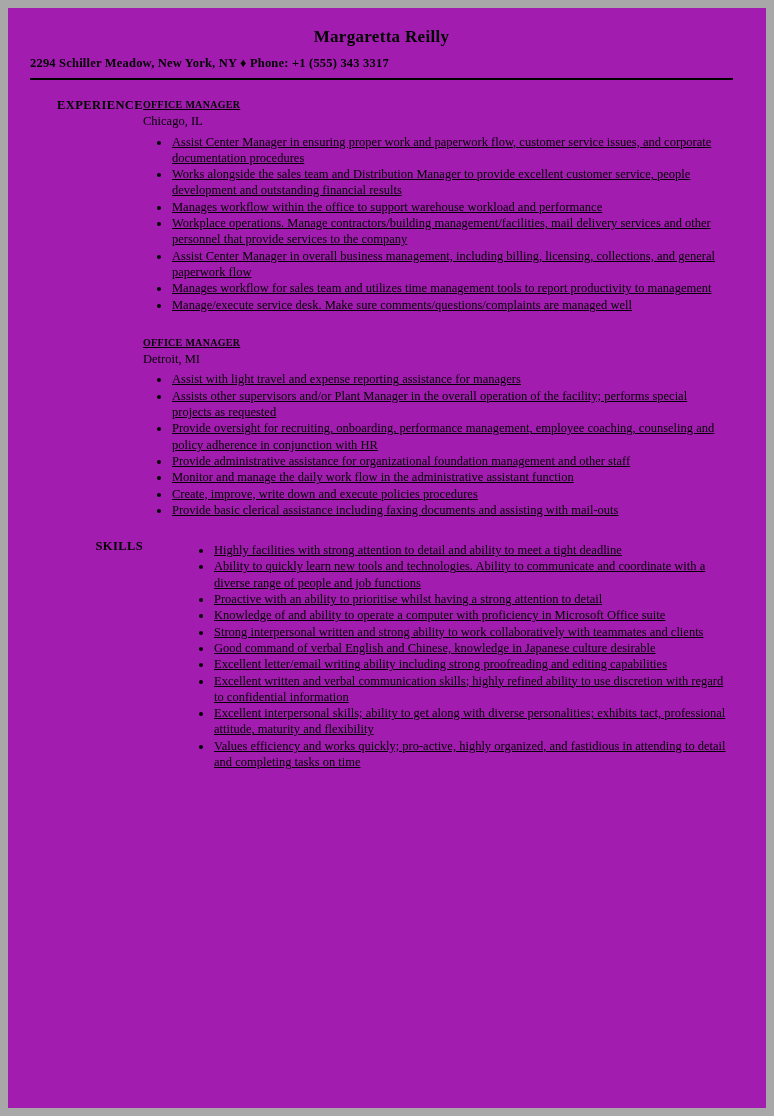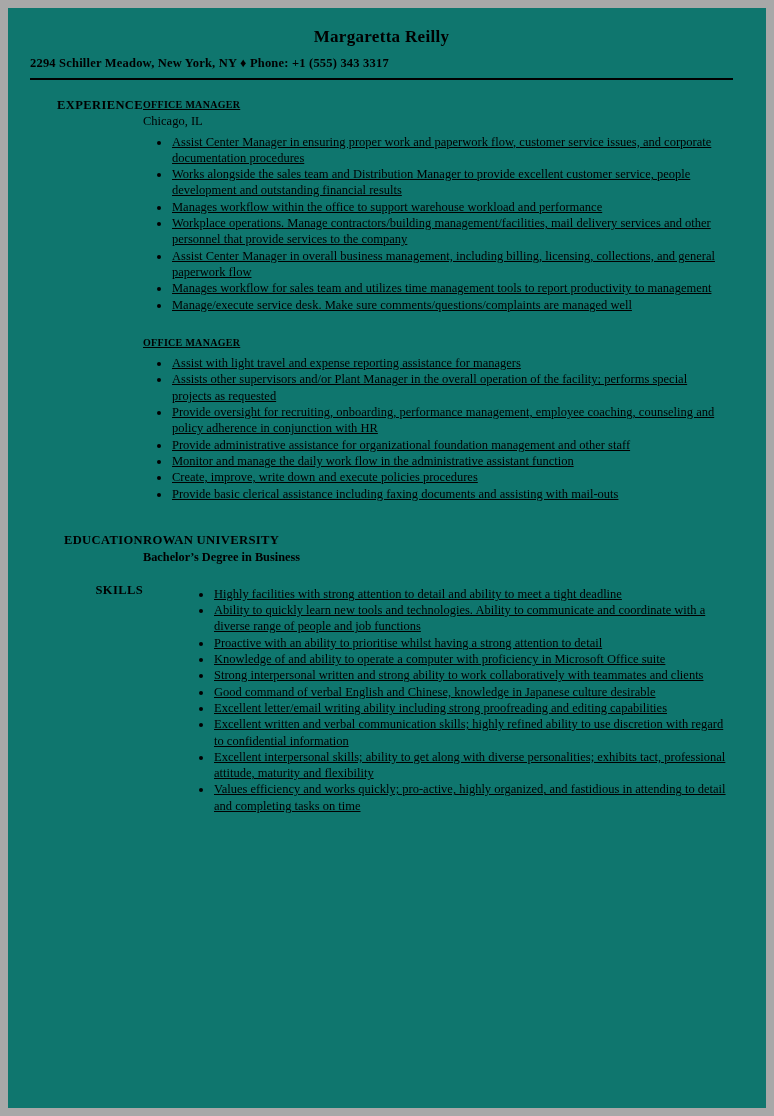--- a/index.html
+++ b/index.html
@@ -7,21 +7,21 @@
   body {
     background: #a8a8a8;
     font-family: "Liberation Serif", serif;
     color: #000;
     position: relative;
   }
   .page {
     position: absolute;
     top: 8px; left: 8px;
     width: 758px; height: 1100px;
-    background: #0f766e;
+    background: #a21caf;
     padding: 19px 33px 0 22px;
     overflow: hidden;
   }
   .name {
     text-align: center;
     font-size: 17px;
     font-weight: bold;
     letter-spacing: 0.3px;
   }
   .contact {
@@ -107,41 +107,35 @@
             <li>Manages workflow within the office to support warehouse workload and performance</li>
             <li>Workplace operations. Manage contractors/building management/facilities, mail delivery services and other personnel that provide services to the company</li>
             <li>Assist Center Manager in overall business management, including billing, licensing, collections, and general paperwork flow</li>
             <li>Manages workflow for sales team and utilizes time management tools to report productivity to management</li>
             <li>Manage/execute service desk. Make sure comments/questions/complaints are managed well</li>
           </ul>
       </div>
 
       <div class="job">
         <div class="job-title">OFFICE MANAGER</div>
+        <div class="job-line">Detroit, MI</div>
         <ul class="bullets">
             <li>Assist with light travel and expense reporting assistance for managers</li>
             <li>Assists other supervisors and/or Plant Manager in the overall operation of the facility; performs special projects as requested</li>
             <li>Provide oversight for recruiting, onboarding, performance management, employee coaching, counseling and policy adherence in conjunction with HR</li>
             <li>Provide administrative assistance for organizational foundation management and other staff</li>
             <li>Monitor and manage the daily work flow in the administrative assistant function</li>
             <li>Create, improve, write down and execute policies procedures</li>
             <li>Provide basic clerical assistance including faxing documents and assisting with mail-outs</li>
           </ul>
       </div>
 
     </div>
   </section>
 
-  <section class="section section-education">
-    <div class="section-label">EDUCATION</div>
-    <div class="section-content">
-      <div class="edu-school">ROWAN UNIVERSITY</div>
-      <div class="edu-degree">Bachelor’s Degree in Business</div>
-    </div>
-  </section>
 
   <section class="section section-skills">
     <div class="section-label">SKILLS</div>
     <div class="section-content">
       <ul class="bullets">
           <li>Highly facilities with strong attention to detail and ability to meet a tight deadline</li>
           <li>Ability to quickly learn new tools and technologies. Ability to communicate and coordinate with a diverse range of people and job functions</li>
           <li>Proactive with an ability to prioritise whilst having a strong attention to detail</li>
           <li>Knowledge of and ability to operate a computer with proficiency in Microsoft Office suite</li>
           <li>Strong interpersonal written and strong ability to work collaboratively with teammates and clients</li>

